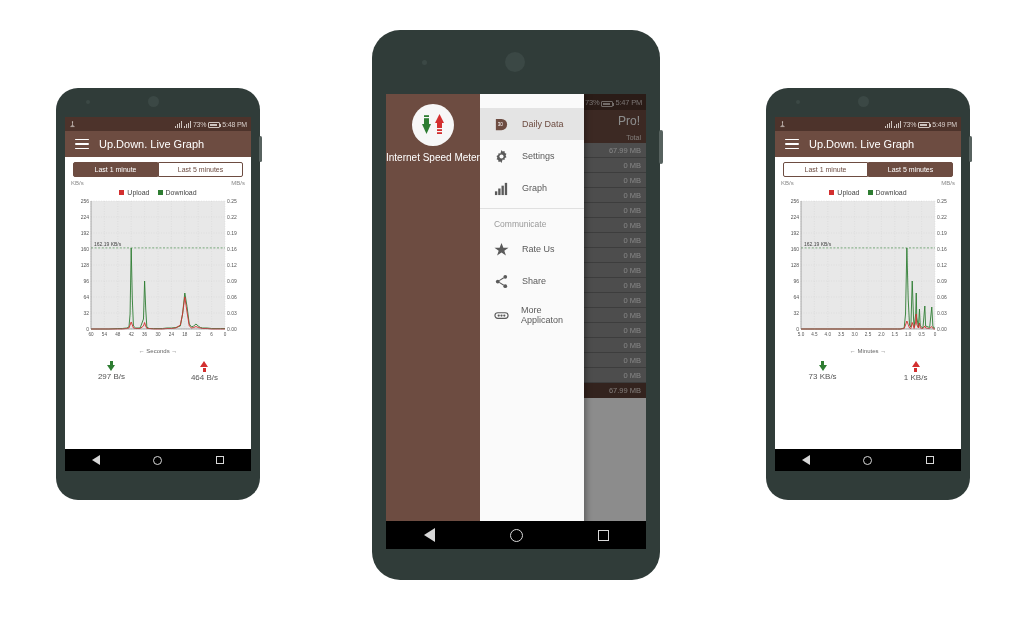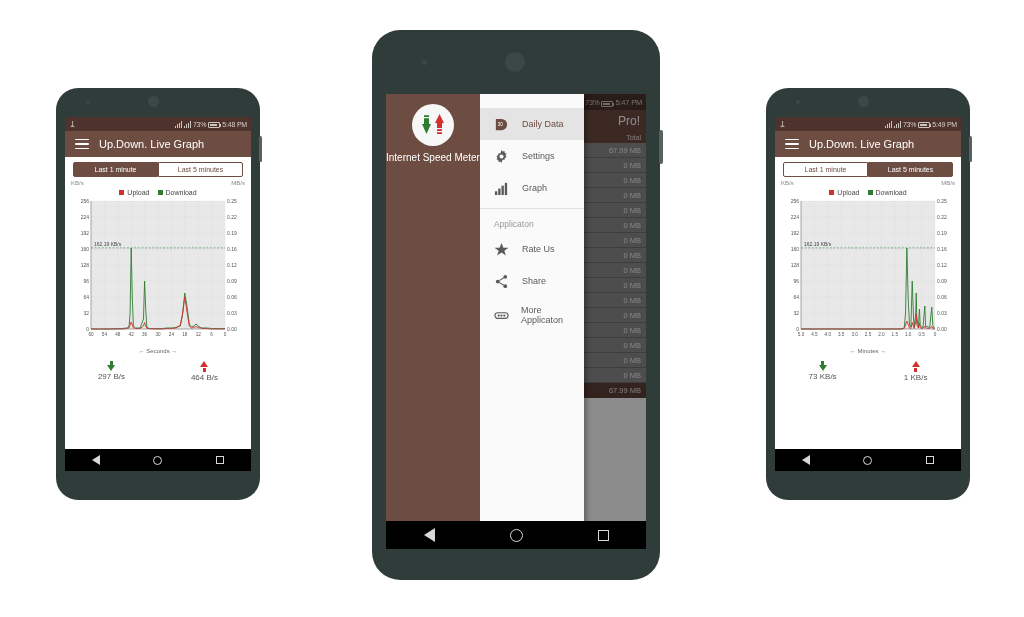--- a/index.html
+++ b/index.html
@@ -371,21 +371,21 @@
               <svg width="15" height="15" viewBox="0 0 16 16">
                   <rect x="1" y="11" width="2.5" height="4" fill="#5a5a5a"></rect>
                   <rect x="4.5" y="8" width="2.5" height="7" fill="#5a5a5a"></rect>
                   <rect x="8" y="5" width="2.5" height="10" fill="#5a5a5a"></rect>
                   <rect x="11.5" y="2" width="2.5" height="13" fill="#5a5a5a"></rect>
                 </svg>
             </span>
             <span class="di-label">Graph</span>
           </div>
           <div class="drawer-sep"></div>
-          <div class="drawer-section">Applicaton</div>
+          <div class="drawer-section">Communicate</div>
           <div class="drawer-item">
             <span class="di-icon">
               <svg width="15" height="15" viewBox="0 0 16 16">
                   <polygon points="8,1 10,6 15.5,6 11,9.3 12.7,14.5 8,11.3 3.3,14.5 5,9.3 0.5,6 6,6" fill="#5a5a5a"></polygon>
                 </svg>
             </span>
             <span class="di-label">Rate Us</span>
           </div>
           <div class="drawer-item">
             <span class="di-icon">

